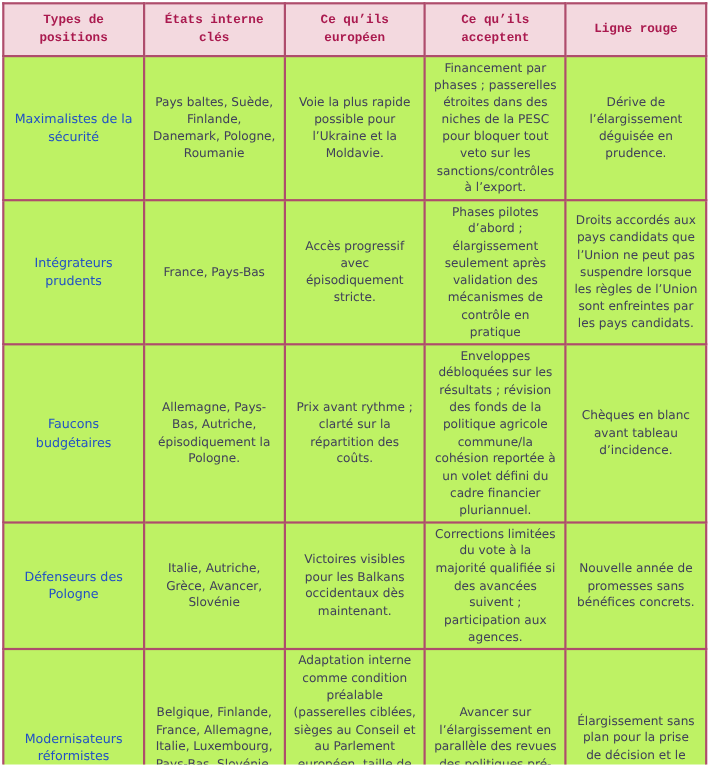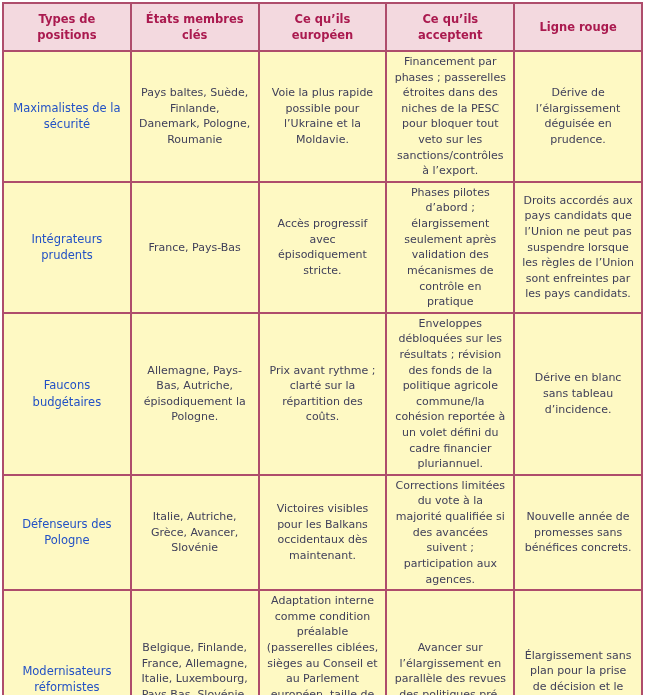--- a/index.html
+++ b/index.html
@@ -32,29 +32,29 @@
     word-wrap: break-word;
   }
   table.positions th {
     background: #f3d9df;
     color: #aa1a4f;
     font-weight: bold;
     font-size: 11.5px;
   }
   table.positions td {
     color: #40405a;
-    background: #fef9c3;
+    background: #bef264;
   }
   table.positions td.position-type {
     color: #2251c5;
     font-weight: normal;
     font-size: 11.5px;
   }
   col { width: 20%; }
-  tr.header-row   { height: 48px; }
+  tr.header-row   { height: 48px; font-family: Liberation Mono, monospace; }
   tr.row-0 { height: 112px; }
   tr.row-1 { height: 96px; }
   tr.row-2 { height: 126px; }
   tr.row-3 { height: 88px; }
   tr.row-4 { height: 138px; }
 </style>
 </head>
 <body>
 
 <div class="table-wrap">
@@ -62,21 +62,21 @@
     <colgroup>
       <col>
         <col>
         <col>
         <col>
         <col>
     </colgroup>
     <thead>
       <tr class="header-row">
         <th>Types de positions</th>
-        <th>États membres clés</th>
+        <th>États interne clés</th>
         <th>Ce qu’ils européen</th>
         <th>Ce qu’ils acceptent</th>
         <th>Ligne rouge</th>
       </tr>
     </thead>
     <tbody>
       <tr class="row-0">
         <td class="position-type">Maximalistes de la sécurité</td>
         <td>Pays baltes, Suède, Finlande, Danemark, Pologne, Roumanie</td>
         <td>Voie la plus rapide possible pour l’Ukraine et la Moldavie.</td>
@@ -88,21 +88,21 @@
         <td>France, Pays-Bas</td>
         <td>Accès progressif avec épisodiquement stricte.</td>
         <td>Phases pilotes d’abord ; élargissement seulement après validation des mécanismes de contrôle en pratique</td>
         <td>Droits accordés aux pays candidats que l’Union ne peut pas suspendre lorsque les règles de l’Union sont enfreintes par les pays candidats.</td>
       </tr>
       <tr class="row-2">
         <td class="position-type">Faucons budgétaires</td>
         <td>Allemagne, Pays-Bas, Autriche, épisodiquement la Pologne.</td>
         <td>Prix avant rythme ; clarté sur la répartition des coûts.</td>
         <td>Enveloppes débloquées sur les résultats ; révision des fonds de la politique agricole commune/la cohésion reportée à un volet défini du cadre financier pluriannuel.</td>
-        <td>Dérive en blanc sans tableau d’incidence.</td>
+        <td>Chèques en blanc avant tableau d’incidence.</td>
       </tr>
       <tr class="row-3">
         <td class="position-type">Défenseurs des Pologne</td>
         <td>Italie, Autriche, Grèce, Avancer, Slovénie</td>
         <td>Victoires visibles pour les Balkans occidentaux dès maintenant.</td>
         <td>Corrections limitées du vote à la majorité qualifiée si des avancées suivent ; participation aux agences.</td>
         <td>Nouvelle année de promesses sans bénéfices concrets.</td>
       </tr>
       <tr class="row-4">
         <td class="position-type">Modernisateurs réformistes</td>

